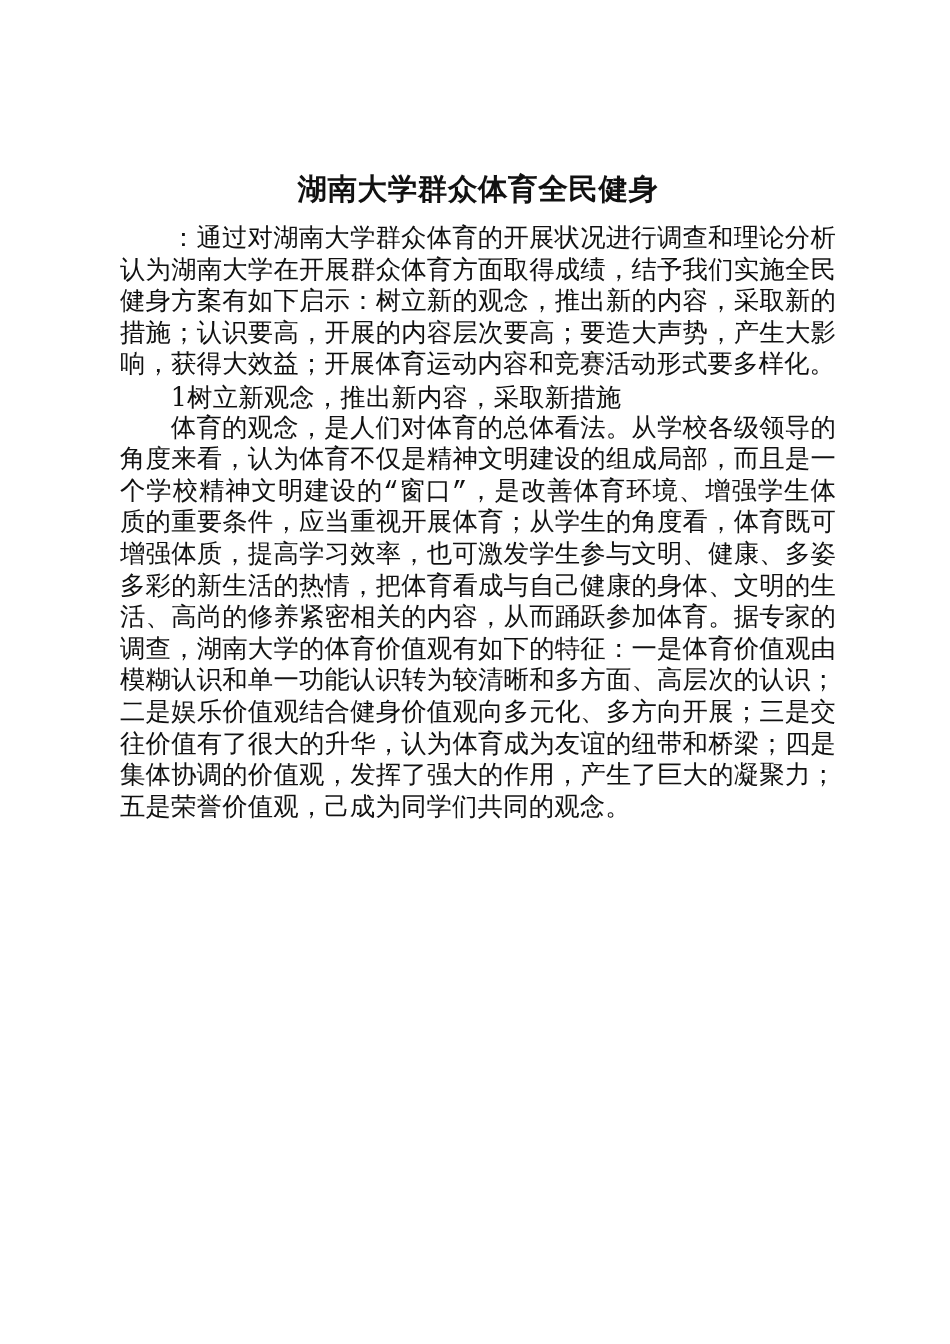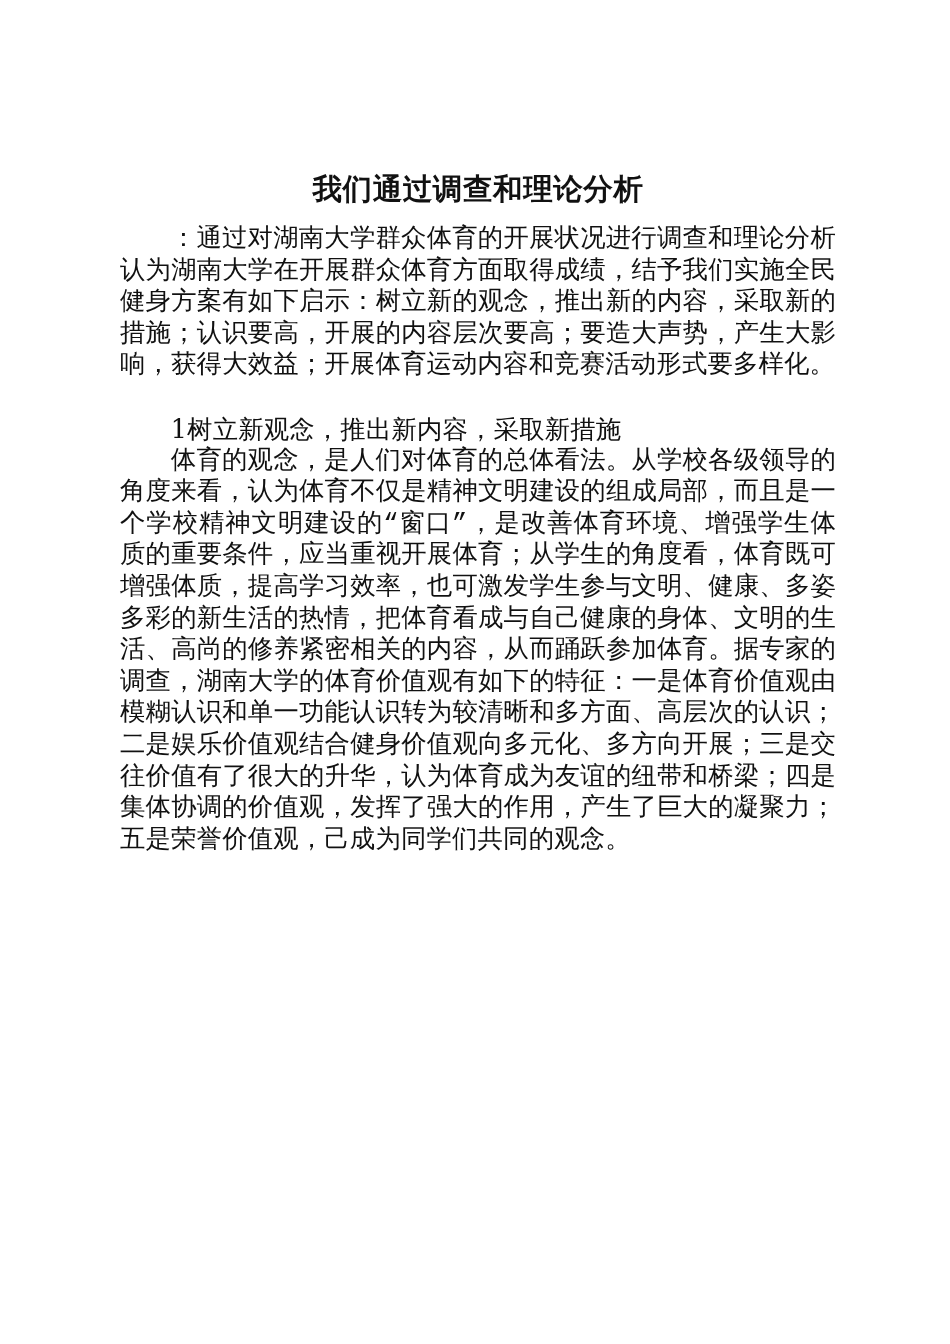--- a/index.html
+++ b/index.html
@@ -63,35 +63,34 @@
     overflow-wrap: break-word;
   }
 
   .para.indent {
     text-indent: 2em;
     font-family: Liberation Mono, monospace;
   }
 
   .para.heading {
     text-indent: 2em;
-    margin-top: 32px;
   }
 
   
   .para, .doc-title {
     color: #111111;
   }
 </style>
 </head>
 <body>
 
 <div class="page">
   <div class="content">
 
-    <h1 class="doc-title">我们通过调查和理论分析</h1>
+    <h1 class="doc-title">湖南大学群众体育全民健身</h1>
 
     <p class="para indent">：通过对湖南大学群众体育的开展状况进行调查和理论分析认为湖南大学在开展群众体育方面取得成绩，结予我们实施全民健身方案有如下启示：树立新的观念，推出新的内容，采取新的措施；认识要高，开展的内容层次要高；要造大声势，产生大影响，获得大效益；开展体育运动内容和竞赛活动形式要多样化。</p>
 
 
 
     <p class="para heading">1树立新观念，推出新内容，采取新措施</p>
 
 
     <p class="para indent">体育的观念，是人们对体育的总体看法。从学校各级领导的角度来看，认为体育不仅是精神文明建设的组成局部，而且是一个学校精神文明建设的“窗口”，是改善体育环境、增强学生体质的重要条件，应当重视开展体育；从学生的角度看，体育既可增强体质，提高学习效率，也可激发学生参与文明、健康、多姿多彩的新生活的热情，把体育看成与自己健康的身体、文明的生活、高尚的修养紧密相关的内容，从而踊跃参加体育。据专家的调查，湖南大学的体育价值观有如下的特征：一是体育价值观由模糊认识和单一功能认识转为较清晰和多方面、高层次的认识；二是娱乐价值观结合健身价值观向多元化、多方向开展；三是交往价值有了很大的升华，认为体育成为友谊的纽带和桥梁；四是集体协调的价值观，发挥了强大的作用，产生了巨大的凝聚力；五是荣誉价值观，己成为同学们共同的观念。</p>
 

